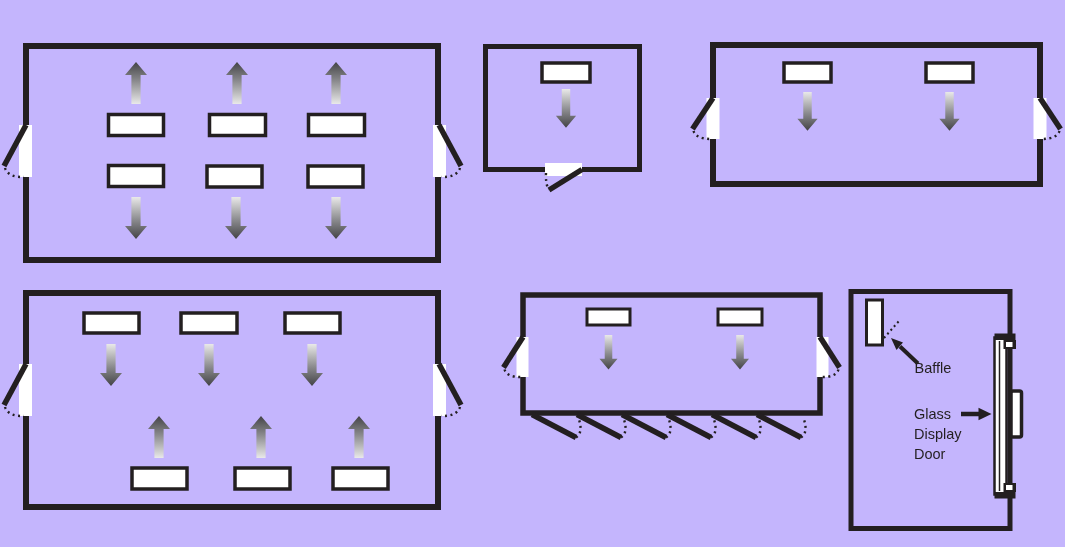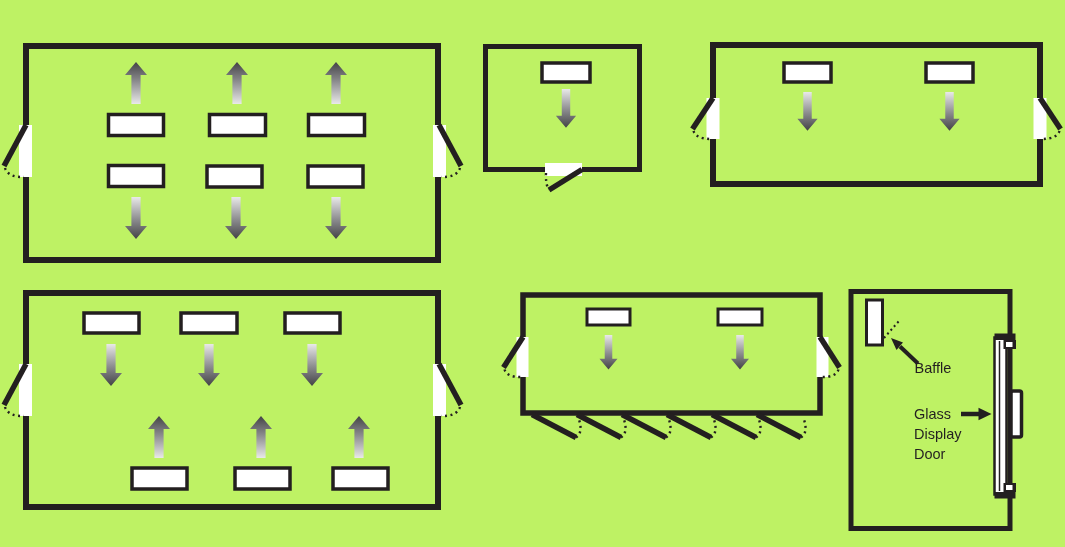--- a/index.html
+++ b/index.html
@@ -1,16 +1,16 @@
 <!DOCTYPE html>
 <html><head>
 <meta charset="utf-8">
 <style>
   html,body{margin:0;padding:0;background:#fff;}
-  #canvas{position:relative;width:1065px;height:547px;background:#bef264;overflow:hidden;}
+  #canvas{position:relative;width:1065px;height:547px;background:#c4b5fd;overflow:hidden;}
   svg{display:block;}
   .wall{fill:none;stroke:#231f20;}
   .vent{fill:#ffffff;stroke:#231f20;stroke-width:3.5;}
   .vent-sm{fill:#ffffff;stroke:#231f20;stroke-width:3;}
   .flap{stroke:#231f20;stroke-width:5.5;fill:none;stroke-linecap:butt;}
   .arc{stroke:#231f20;stroke-width:2.4;fill:none;stroke-dasharray:2 3.6;}
   .dot{stroke:#231f20;stroke-width:2;fill:none;stroke-dasharray:2 3;}
   .patch{fill:#ffffff;stroke:none;}
   .ink{fill:#231f20;stroke:none;}
   .lbl{font-family:"Liberation Sans",sans-serif;font-size:14.5px;fill:#231f20;}

